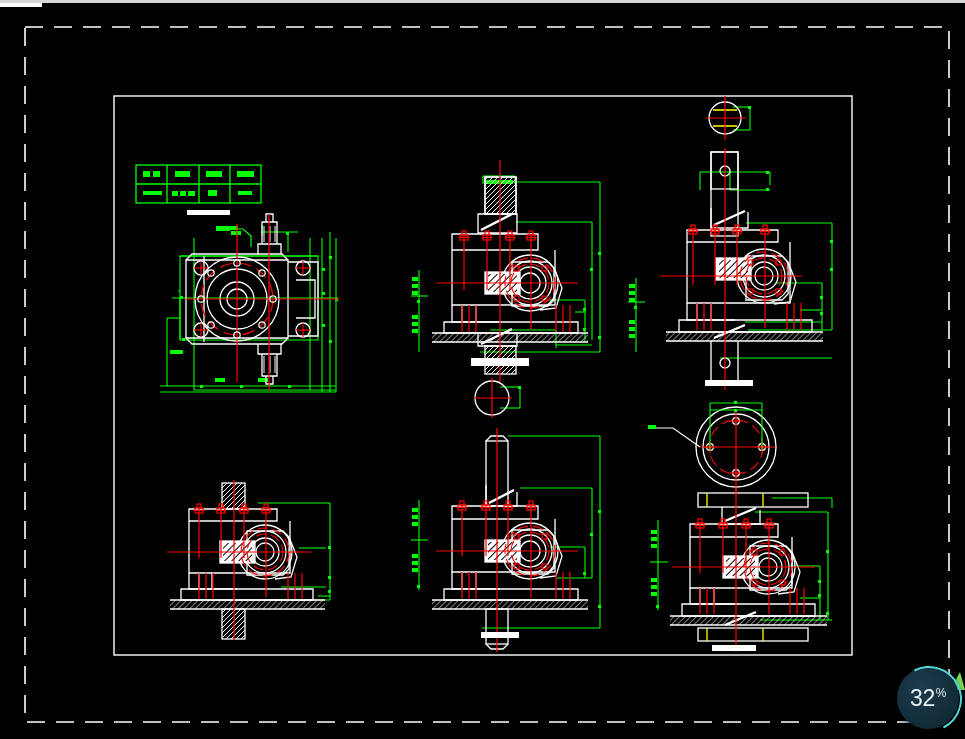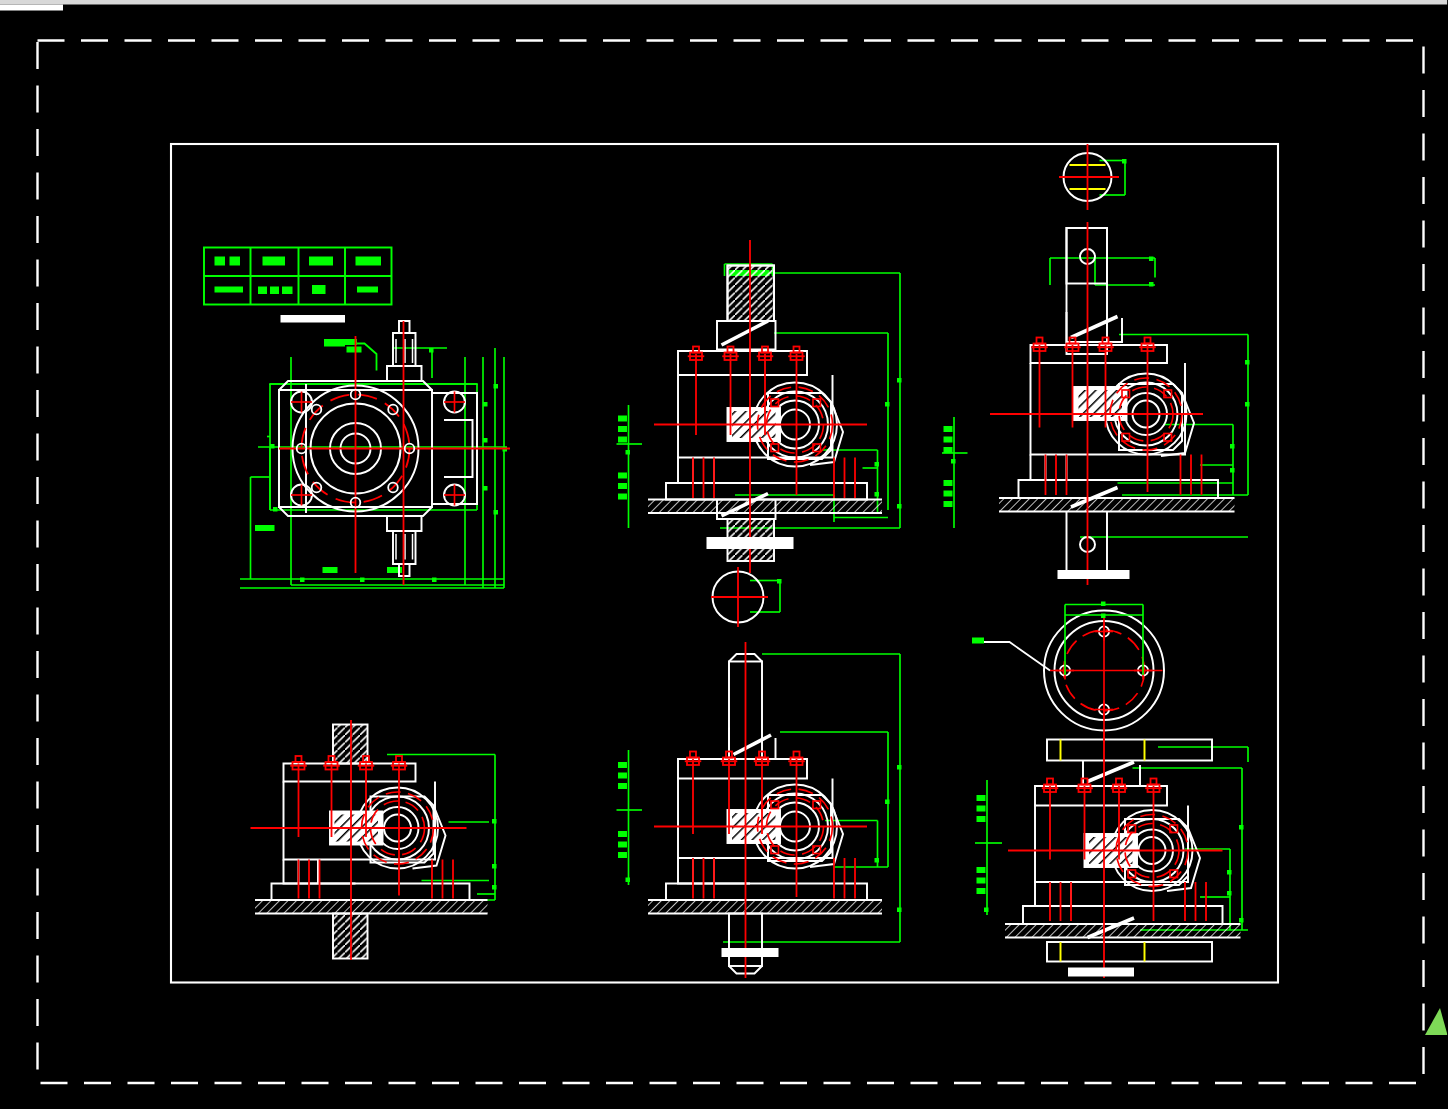--- a/index.html
+++ b/index.html
@@ -755,14 +755,20 @@
         <rect x="752" y="580" width="5" height="5"></rect>
         <rect x="780" y="580" width="5" height="5"></rect>
       </g>
       <rect x="712" y="645" width="44" height="6" fill="#ffffff"></rect>
     </g>
 
     <path d="M950 690 L960 672 L965 690 Z" fill="#7ed957"></path>
 
   </svg>
 
+  <div id="zoombadge">
+    <div class="ring"></div>
+    <div class="txt">
+      <span>32</span><span class="pct">%</span>
+    </div>
+  </div>
 
 </div>
 
 </body></html>

